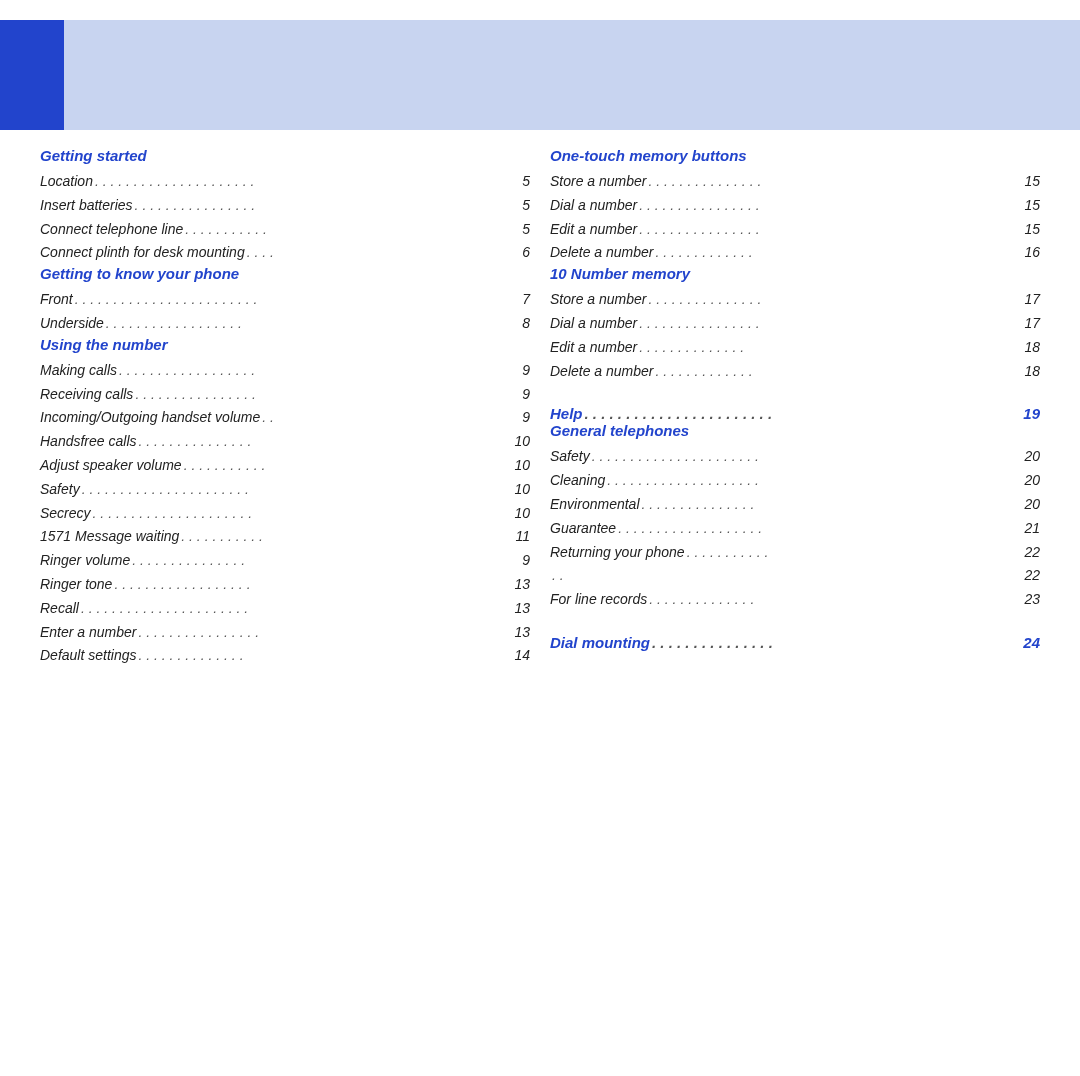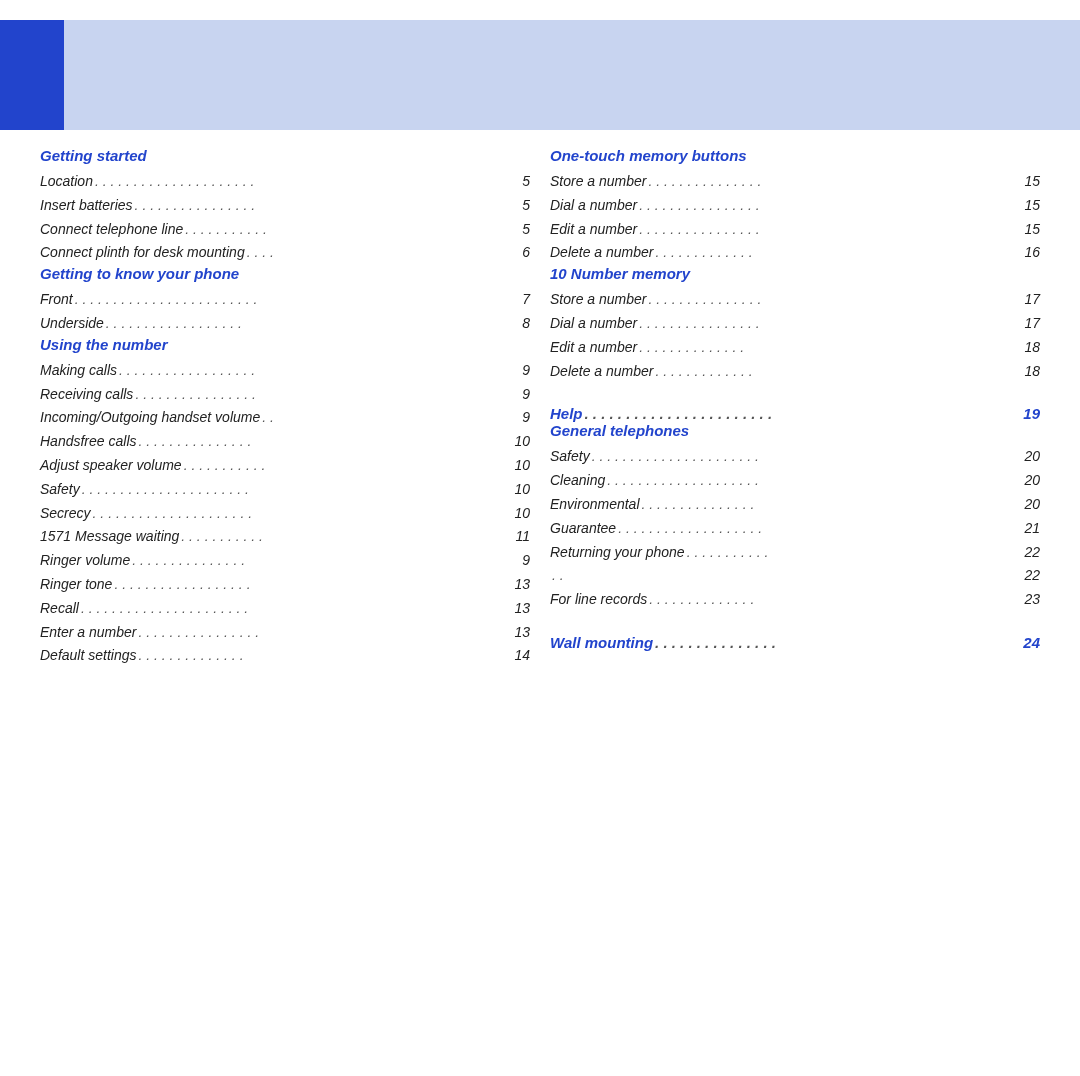--- a/index.html
+++ b/index.html
@@ -304,19 +304,19 @@
           <span class="toc-dots"> . .</span>
           <span class="toc-page">22</span>
         </div>
         <div class="toc-item">
           <span class="toc-item-label">For line records</span>
           <span class="toc-dots"> . . . . . . . . . . . . . .</span>
           <span class="toc-page">23</span>
         </div>
       </div>
       <div class="help-line">
-        <span style="white-space: nowrap;">Wall mounting</span>
+        <span style="white-space: nowrap;">Dial mounting</span>
         <span class="toc-dots"> . . . . . . . . . . . . . . .</span>
         <span>24</span>
       </div>
     </div>
 
 </div>
 
 </body></html>

